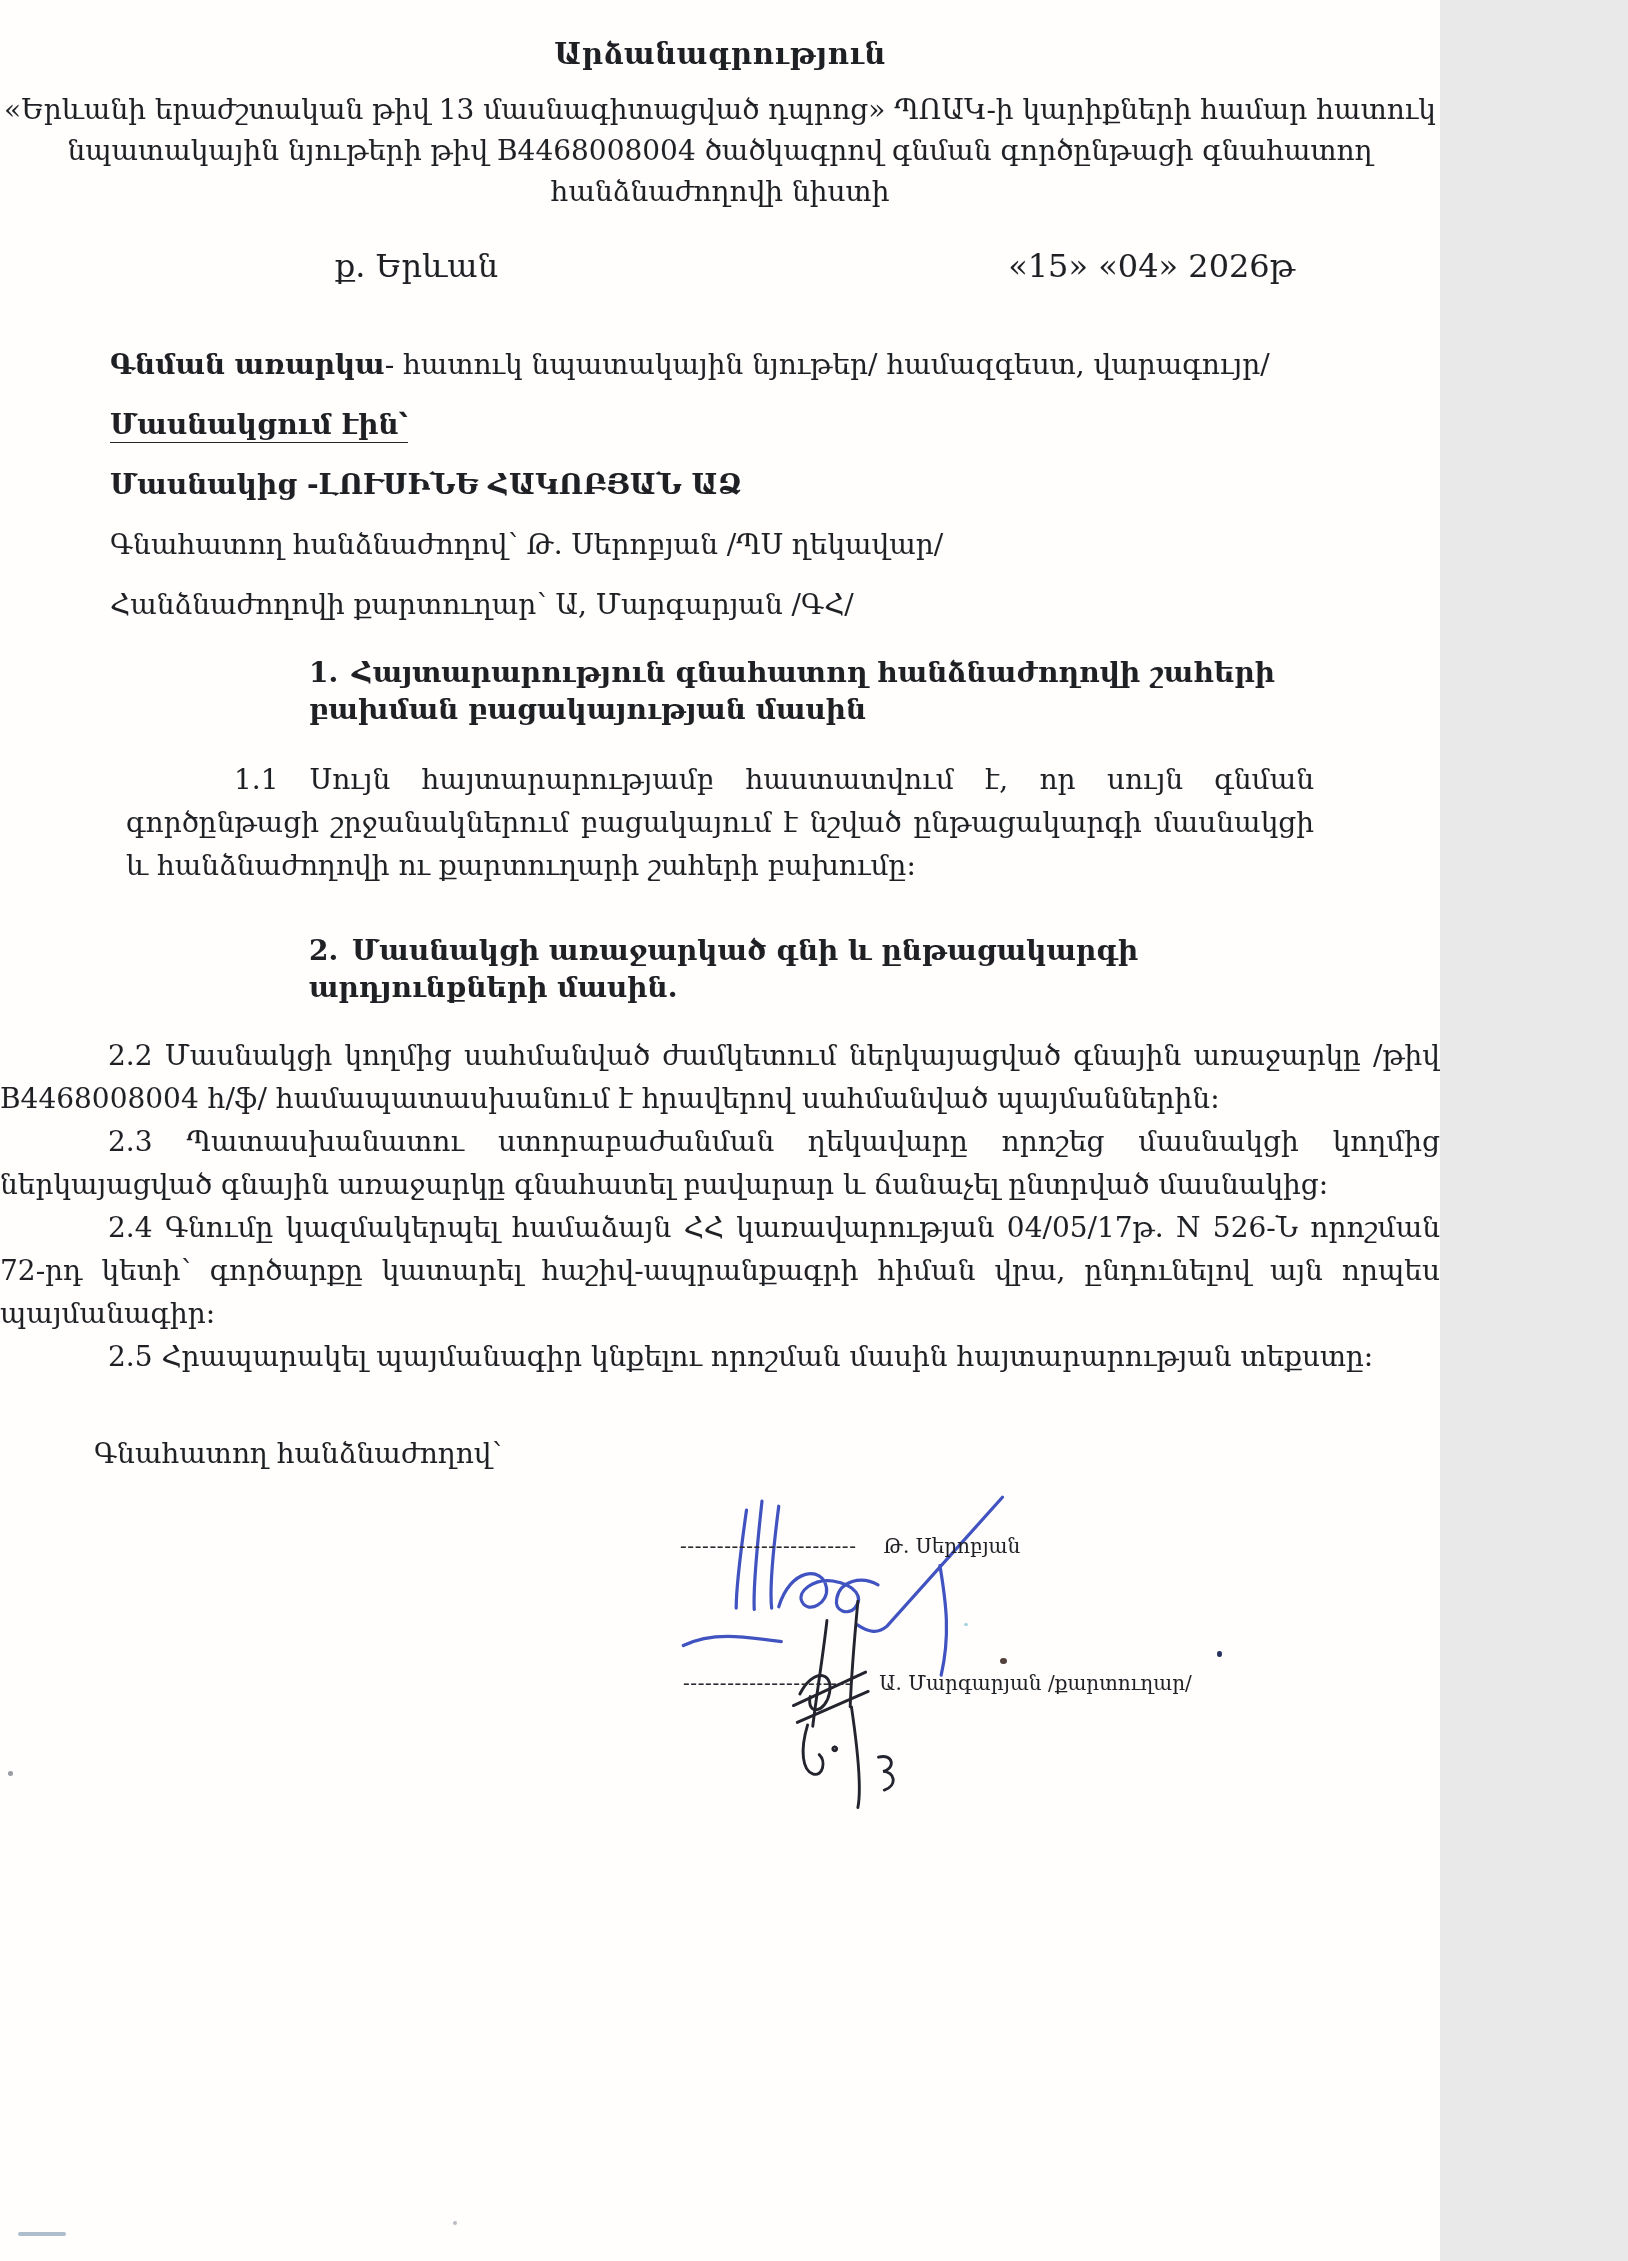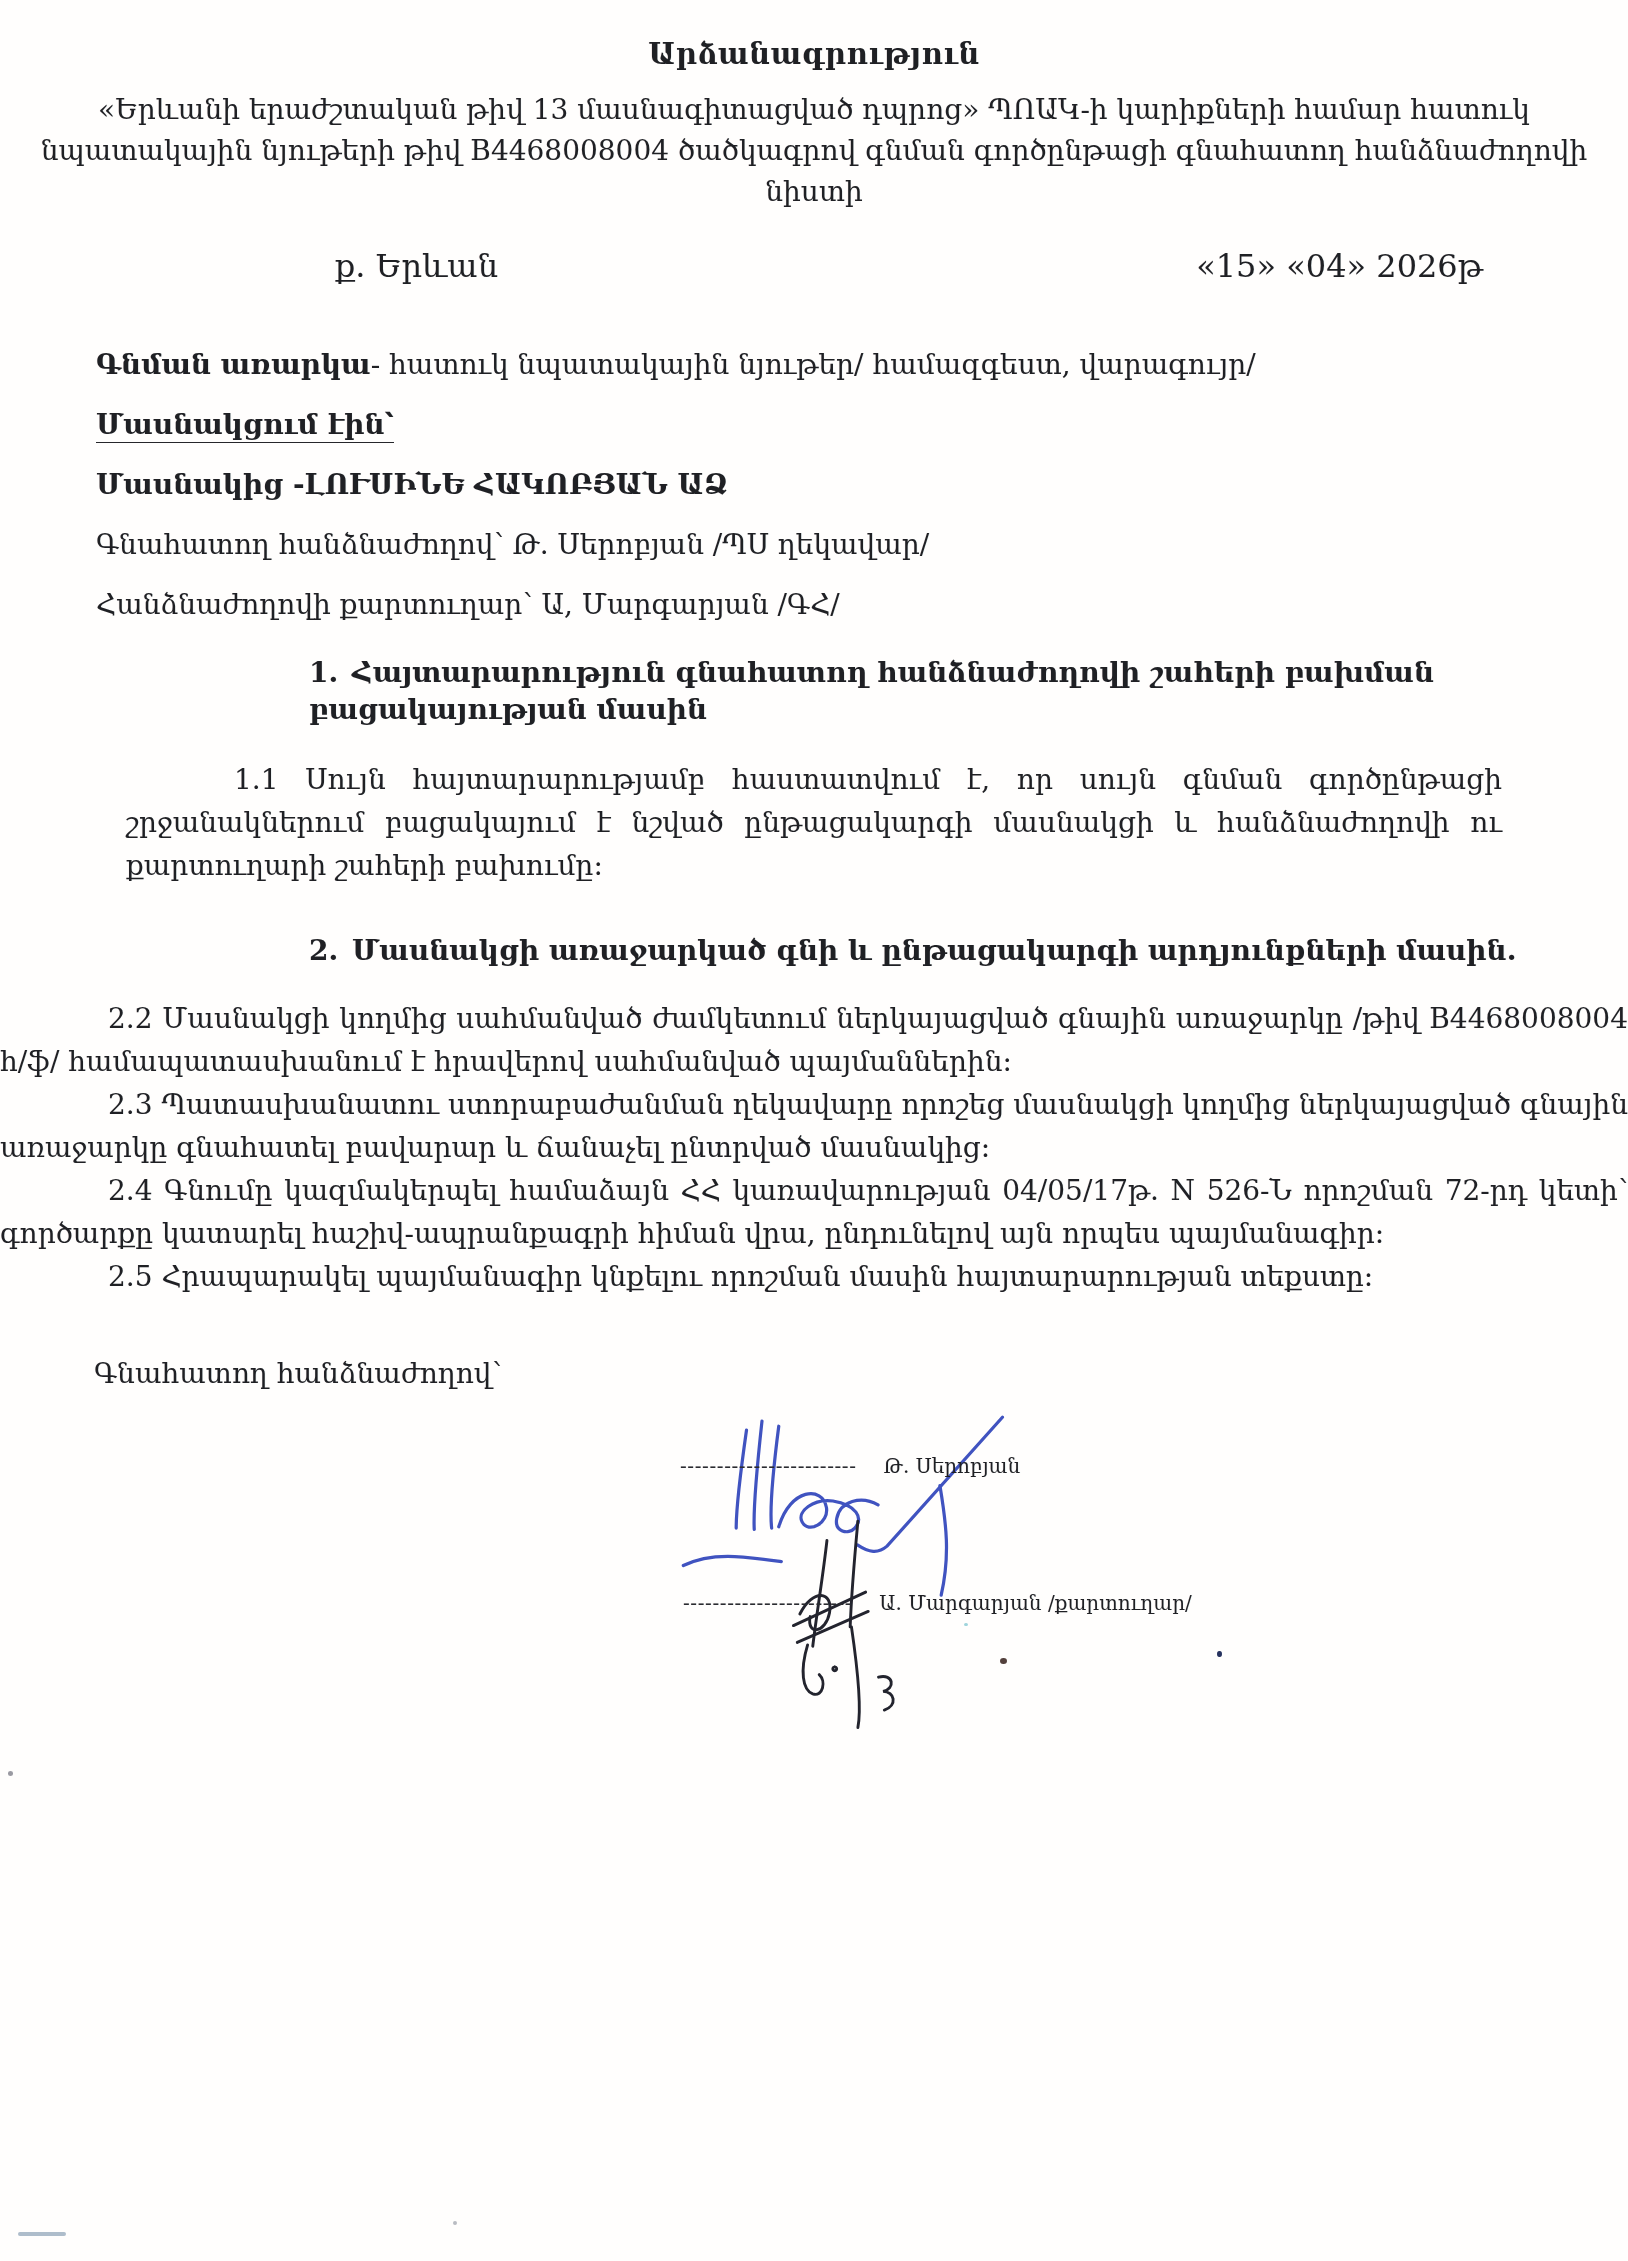--- a/index.html
+++ b/index.html
@@ -3,21 +3,21 @@
 <meta charset="utf-8">
 <style>
   html,body{margin:0;padding:0;}
   body{
     width:1628px;height:2261px;
     background:#e9e9e9;
     font-family:"DejaVu Serif","DejaVu Sans",serif;
   }
   .page{
     position:relative;
-    width:1628px;height:2261px;
+    width:1440px;height:2261px;
     background:#fffefd;
     color:#1f2024;
     overflow:hidden;
     text-shadow:0.6px 0 0 rgba(0,140,170,0.07), -0.6px 0 0 rgba(170,40,40,0.07);
   }
   .title{
     padding-top:37px;
     text-align:center;
     font-size:29px;
     font-weight:bold;
@@ -35,20 +35,21 @@
     justify-content:space-between;
     padding-left:335px;
     padding-right:145px;
     font-size:32px;
   }
   .meta-line{
     padding-left:96px;
     padding-right:129px;
     font-size:28px;
     line-height:31px;
+    margin-left:14px;
   }
   .mt-subject{margin-top:64px;}
   .mt-line{margin-top:29px;}
   .bold{font-weight:bold;}
   .attendees .label-underline{
     font-weight:bold;
     border-bottom:1.9px solid #26272b;
     padding-bottom:1.3px;
   }
   .sec-heading{

